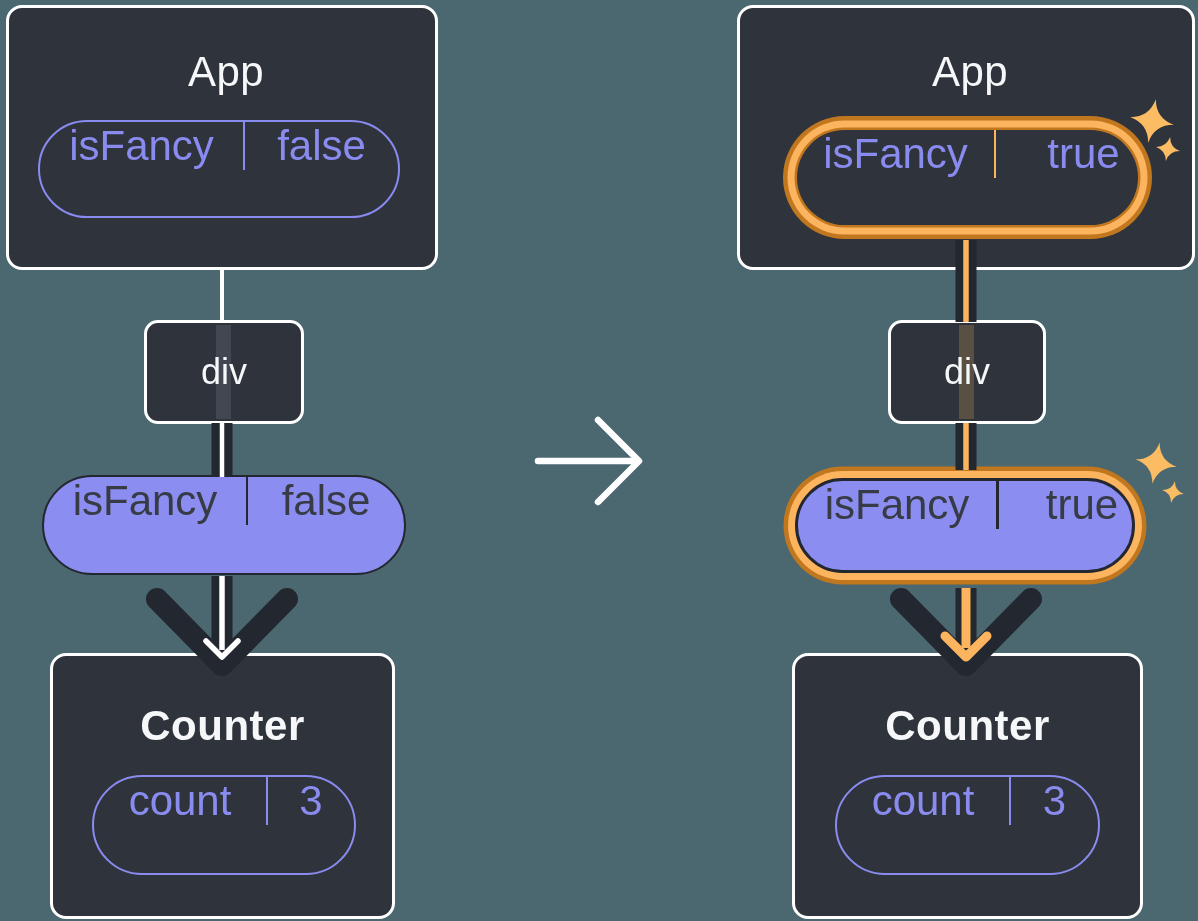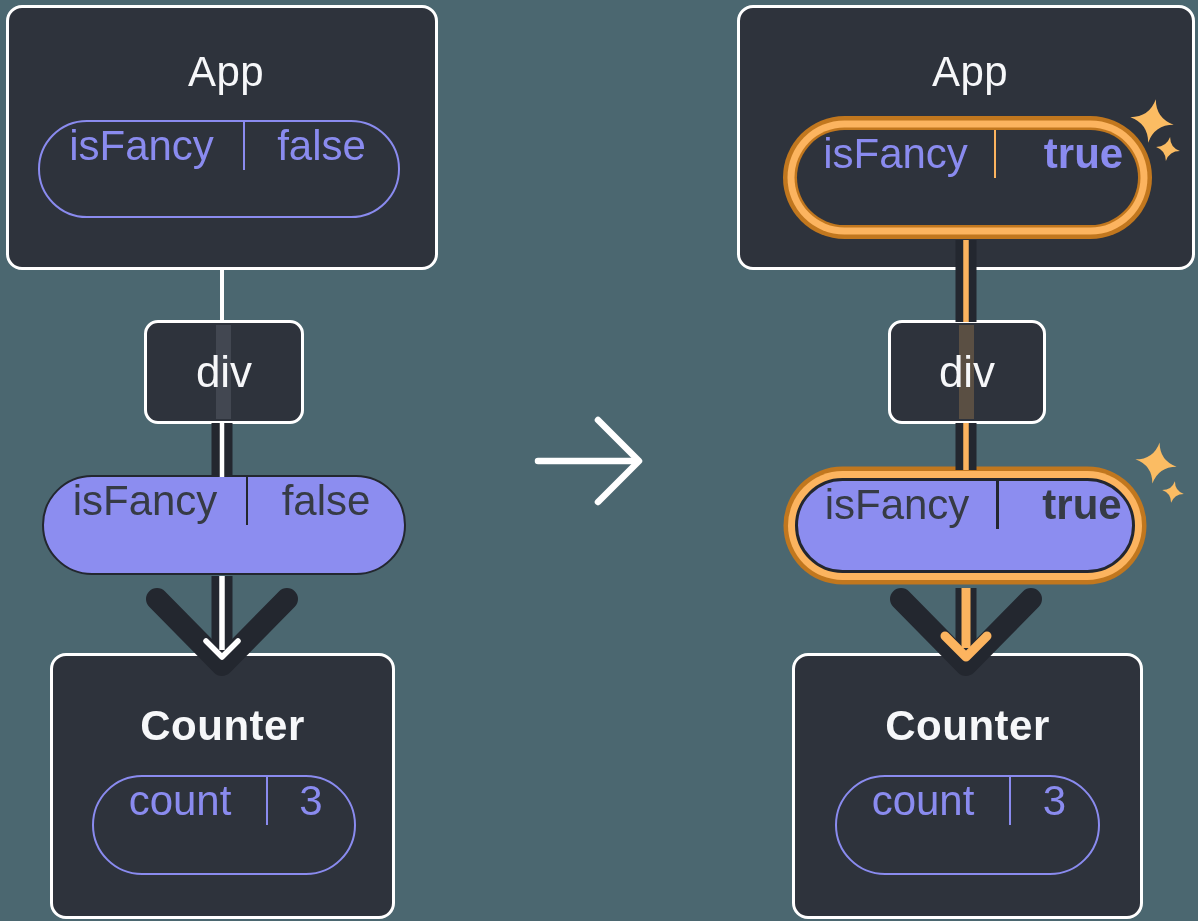--- a/index.html
+++ b/index.html
@@ -22,34 +22,34 @@
   #div-left     { left:144px; top:320px; width:160px; height:104px; border-radius:14px; }
   #counter-left { left:50px;  top:653px; width:345px; height:266px; }
   #app-right     { left:737px; top:5px;   width:458px; height:265px; }
   #div-right     { left:888px; top:320px; width:158px; height:104px; border-radius:14px; }
   #counter-right { left:792px; top:653px; width:351px; height:266px; }
 
   .app-title     { top:40px;padding-left:8px; }
   .counter-title { top:46px;font-weight:bold; }
 
   .div-card { display:flex; align-items:center; justify-content:center; }
-  .div-label { color:#F6F7F9; font-size:44px; font-weight:500; position:relative; z-index:2; }
+  .div-label { color:#F6F7F9; font-size:36px; font-weight:500; position:relative; z-index:2; }
   .stripe { position:absolute; top:2px; bottom:2px; left:50%; width:15px; margin-left:-8px; z-index:1; }
   .stripe-light  { background:rgba(210,220,235,0.12); }
   .stripe-orange { background:rgba(252,180,95,0.22); }
 
   
   .pill { position:absolute; display:flex; align-items:flex-start; z-index:2; }
   .pill .seg {
     display:flex; align-items:center; justify-content:center;
     font-size:42px; white-space:nowrap;
   }
   .pill .seg-l { flex:none; }
   .pill .seg-r { flex:1; }
-  .bold { font-weight:700;padding-left:33px; }
+  .bold { font-weight:400;padding-left:33px; }
 
   .pill-outline { border:2.5px solid #8A8BEF; border-radius:60px; color:#8A8BEF; }
   .pill-outline .seg-l { border-right:2.5px solid #8A8BEF; }
 
   .pill-filled { background:#8C8DF0; border:2.5px solid #23272F; border-radius:60px; color:#363B45; }
   .pill-filled .seg-l { border-right:2.5px solid #23272F; }
 
   
   #state-pill-left    { left:29px; top:112px; width:362px; height:98px;  }
   #state-pill-left .seg-l { width:205px; }

